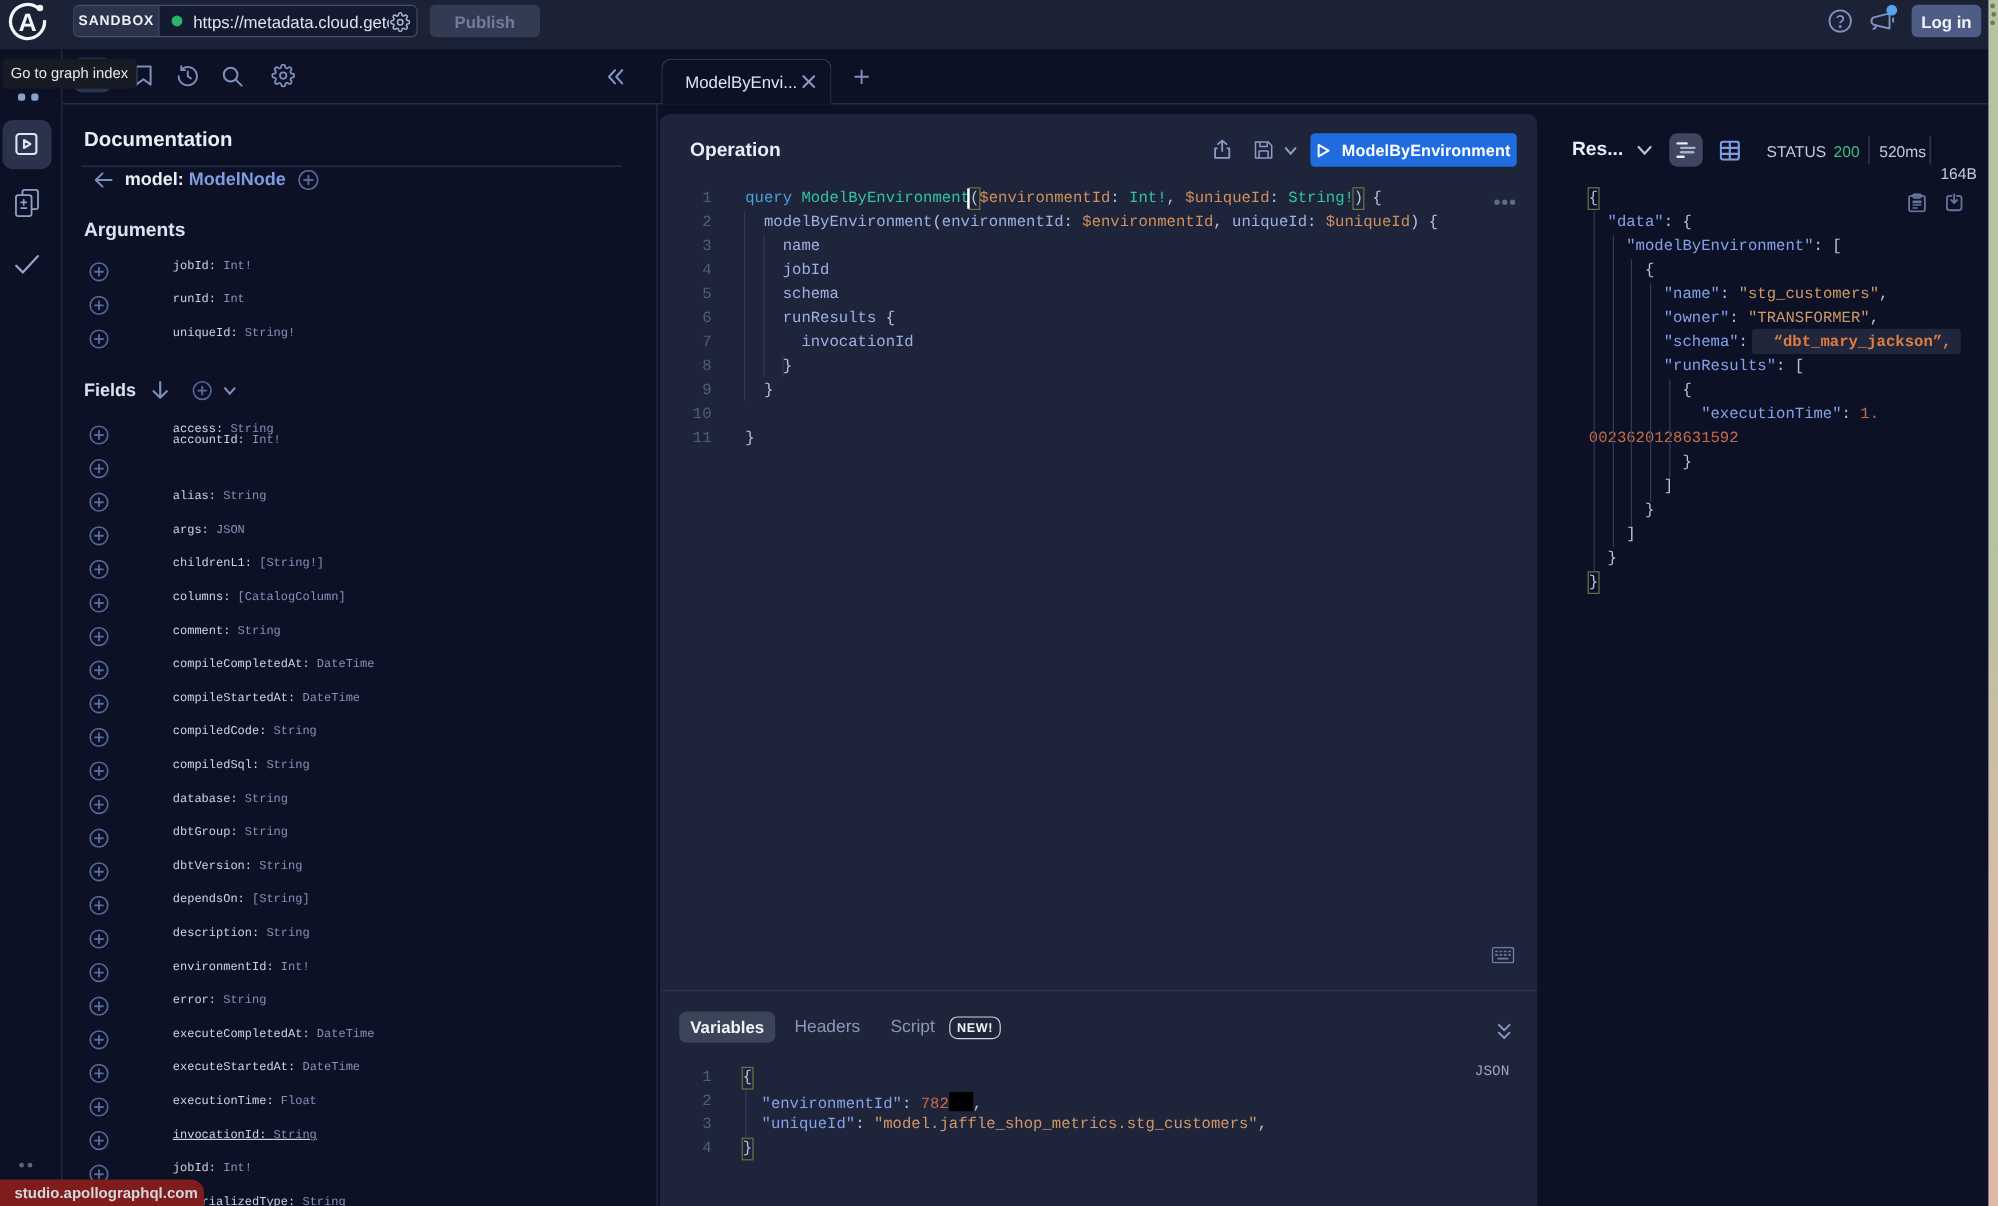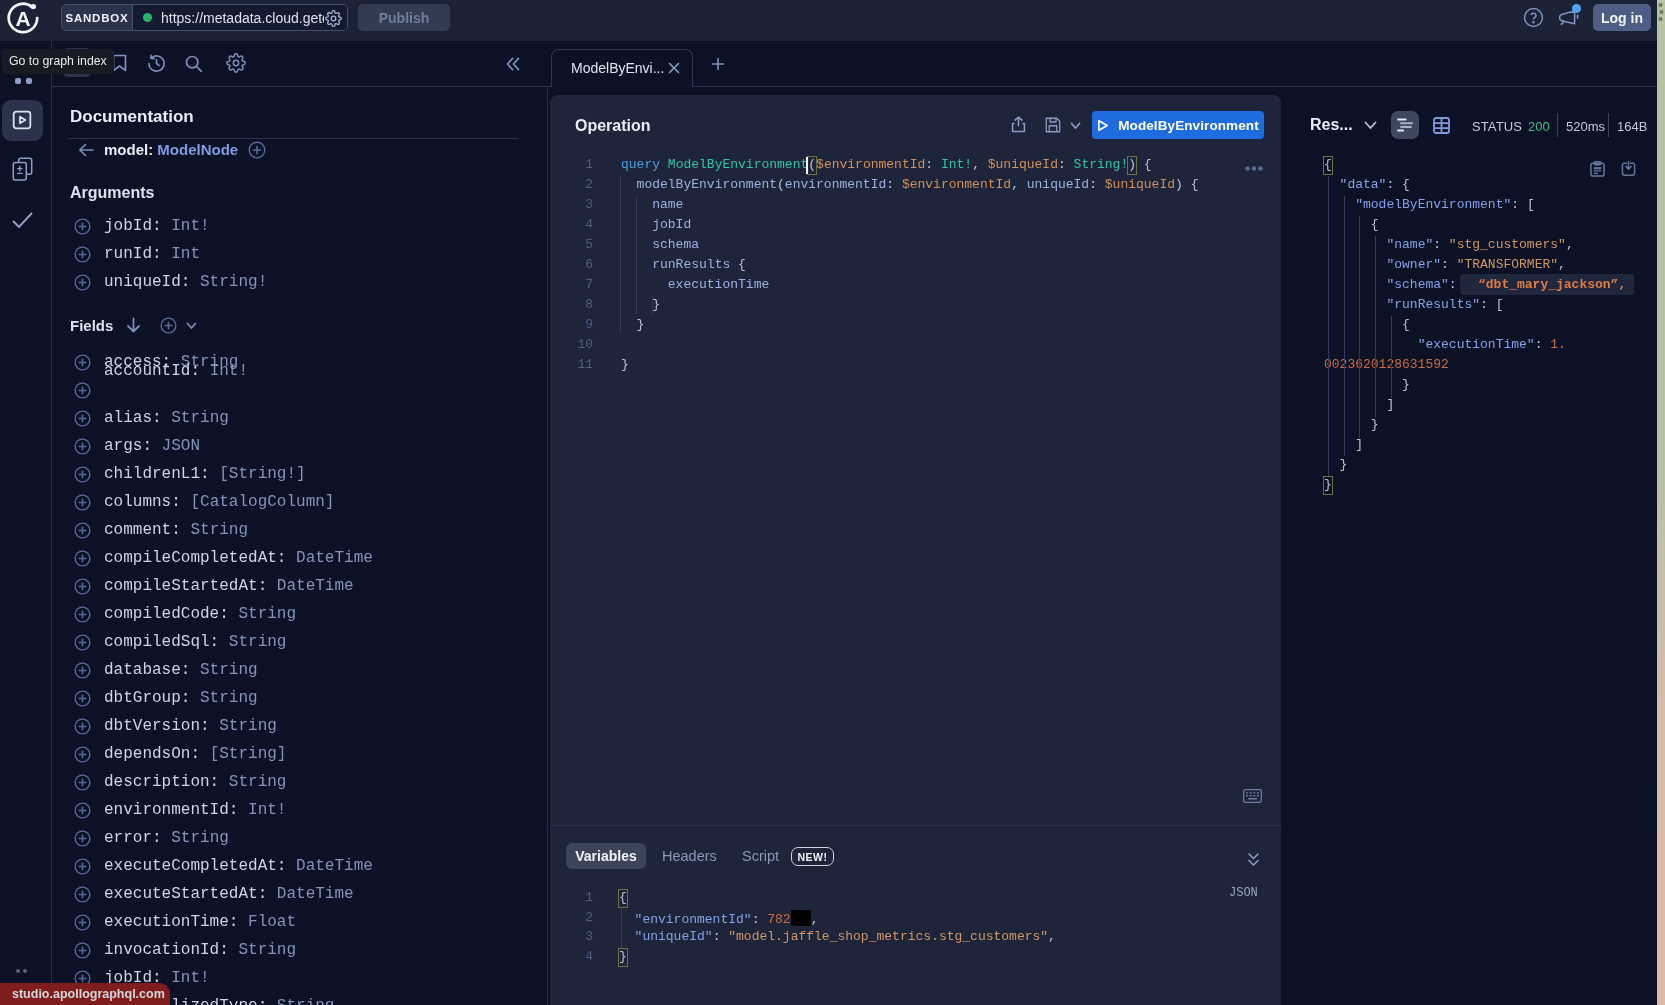--- a/index.html
+++ b/index.html
@@ -19,21 +19,21 @@
   #sidebar { left:0; top:41px; width:52px; height:964px; border-right:1px solid #272e47; }
 
   
   #docborder { left:547px; top:86px; width:1px; height:919px; background:#272e47; }
   #hline { left:52px; top:86px; width:1605px; height:1px; background:#2c3350; }
 
   .plus-circle { position:absolute; width:17px; height:17px; }
   .plus-circle circle { fill:none; stroke:#54699a; stroke-width:1.5; }
   .plus-circle path { stroke:#54699a; stroke-width:1.8; stroke-linecap:round; }
 
-  .docrow { position:absolute; font-family:"Liberation Mono", monospace; font-size:16px; color:#ccd5e4; white-space:pre; }
+  .docrow { position:absolute; font-family:"Liberation Mono", monospace; font-size:10px; color:#ccd5e4; white-space:pre;margin-left:40px; }
   .docrow .typ { color:#8493b8; }
 
   
   .lnum { position:absolute; font-family:"Liberation Mono", monospace; font-size:13px; color:#505d80; text-align:right; width:22px; }
   .cl { position:absolute; font-family:"Liberation Mono", monospace; font-size:13px; white-space:pre; color:#a9b4cc; }
   .kw { color:#4c9fe0; }
   .opn { color:#2fc5a4; }
   .vr { color:#d0905c; }
   .ty { color:#2fc5a4; }
   .fld { color:#9db0e4; }
@@ -279,21 +279,21 @@
     <div class="docrow" style="left:104px; top:885px;">executeStartedAt: <span class="typ">DateTime</span></div>
     <svg class="plus-circle" style="left:74px; top:913.5px;" viewBox="0 0 19 19">
       <circle cx="9.5" cy="9.5" r="8.2"></circle>
       <path d="M9.5 5.8 V13.2 M5.8 9.5 H13.2"></path>
     </svg>
     <div class="docrow" style="left:104px; top:913px;">executionTime: <span class="typ">Float</span></div>
     <svg class="plus-circle" style="left:74px; top:941.5px;" viewBox="0 0 19 19">
       <circle cx="9.5" cy="9.5" r="8.2"></circle>
       <path d="M9.5 5.8 V13.2 M5.8 9.5 H13.2"></path>
     </svg>
-    <div class="docrow" style="left:104px; top:941px;">invocationId: <span class="typ">String</span></div>
+    <div class="docrow" style="left:104px; top:941px;text-decoration:underline;">invocationId: <span class="typ">String</span></div>
     <svg class="plus-circle" style="left:74px; top:969.5px;" viewBox="0 0 19 19">
       <circle cx="9.5" cy="9.5" r="8.2"></circle>
       <path d="M9.5 5.8 V13.2 M5.8 9.5 H13.2"></path>
     </svg>
     <div class="docrow" style="left:104px; top:969px;">jobId: <span class="typ">Int!</span></div>
     <svg class="plus-circle" style="left:74px; top:997.5px;" viewBox="0 0 19 19">
       <circle cx="9.5" cy="9.5" r="8.2"></circle>
       <path d="M9.5 5.8 V13.2 M5.8 9.5 H13.2"></path>
     </svg>
     <div class="docrow" style="left:104px; top:997px;">materializedType: <span class="typ">String</span></div>
@@ -341,21 +341,21 @@
     <div class="cl" style="left:621px; top:177px;">  <span class="fld">modelByEnvironment</span><span class="pu">(</span><span class="fld">environmentId</span><span class="pu">:</span> <span class="vr">$environmentId</span><span class="pu">,</span> <span class="fld">uniqueId</span><span class="pu">:</span> <span class="vr">$uniqueId</span><span class="pu">)</span> <span class="pu">{</span></div>
     <div class="lnum" style="left:571px; top:197px;">3</div>
     <div class="cl" style="left:621px; top:197px;">    <span class="fld">name</span></div>
     <div class="lnum" style="left:571px; top:217px;">4</div>
     <div class="cl" style="left:621px; top:217px;">    <span class="fld">jobId</span></div>
     <div class="lnum" style="left:571px; top:237px;">5</div>
     <div class="cl" style="left:621px; top:237px;">    <span class="fld">schema</span></div>
     <div class="lnum" style="left:571px; top:257px;">6</div>
     <div class="cl" style="left:621px; top:257px;">    <span class="fld">runResults</span> <span class="pu">{</span></div>
     <div class="lnum" style="left:571px; top:277px;">7</div>
-    <div class="cl" style="left:621px; top:277px;">      <span class="fld">executionTime</span></div>
+    <div class="cl" style="left:621px; top:277px;">      <span class="fld">invocationId</span></div>
     <div class="lnum" style="left:571px; top:297px;">8</div>
     <div class="cl" style="left:621px; top:297px;">    <span class="pu">}</span></div>
     <div class="lnum" style="left:571px; top:317px;">9</div>
     <div class="cl" style="left:621px; top:317px;">  <span class="pu">}</span></div>
     <div class="lnum" style="left:571px; top:337px;">10</div>
     <div class="cl" style="left:621px; top:337px;"></div>
     <div class="lnum" style="left:571px; top:357px;">11</div>
     <div class="cl" style="left:621px; top:357px;"><span class="pu">}</span></div>
     <div class="guide" style="left:620px; top:176px; height:158px;"></div>
     <div class="guide" style="left:636px; top:196px; height:118px;"></div>
@@ -413,21 +413,21 @@
 </svg>
 <svg class="abs" style="left:1433px; top:117px;" width="17" height="17" viewBox="0 0 17 17" fill="none" stroke="#7f9be0" stroke-width="1.8">
   <rect x="1" y="1" width="15" height="15" rx="2"></rect>
   <path d="M8.5 1 V16 M1 6.2 H16 M1 11.2 H16"></path>
 </svg>
 <div class="abs" style="left:1472px; top:119px; font-size:13px; color:#c3cad8; letter-spacing:0.1px;">STATUS</div>
 <div class="abs" style="left:1528px; top:119px; font-size:13px; color:#3dbf83;">200</div>
 <div class="abs" style="left:1557px; top:113px; width:1px; height:24px; background:#3a4158;"></div>
 <div class="abs" style="left:1566px; top:119px; font-size:13px; color:#c3cad8;">520ms</div>
 <div class="abs" style="left:1608px; top:113px; width:1px; height:24px; background:#3a4158;"></div>
-<div class="abs" style="left:1617px; top:119px; font-size:13px; color:#c3cad8;">164B</div>
+<div class="abs" style="left:1617px; top:137px; font-size:13px; color:#c3cad8;">164B</div>
 
 <svg class="abs" style="left:1590px; top:161px;" width="15" height="16" viewBox="0 0 15 16" fill="none" stroke="#66759c" stroke-width="1.5" stroke-linejoin="round">
   <rect x="0.9" y="2.2" width="13.2" height="12.9" rx="1.8"></rect>
   <rect x="4.2" y="0.8" width="6.6" height="3" rx="1"></rect>
   <path d="M3.8 7.2 h7.4" stroke-width="2.2"></path>
   <path d="M3.8 9.9 h7.4 M3.8 12.3 h4.2" stroke-width="1.3"></path>
 </svg>
 <svg class="abs" style="left:1621px; top:161px;" width="16" height="16" viewBox="0 0 16 16" fill="none" stroke="#66759c" stroke-width="1.5" stroke-linecap="round" stroke-linejoin="round">
   <path d="M5.4 2.2 H3.6 Q1.4 2.2 1.4 4.4 V12 Q1.4 14.2 3.6 14.2 H11.4 Q13.6 14.2 13.6 12 V4.4 Q13.6 2.2 11.4 2.2 H9.6"></path>
   <path d="M7.5 0.7 V8 M5 5.6 L7.5 8.2 L10 5.6"></path>

